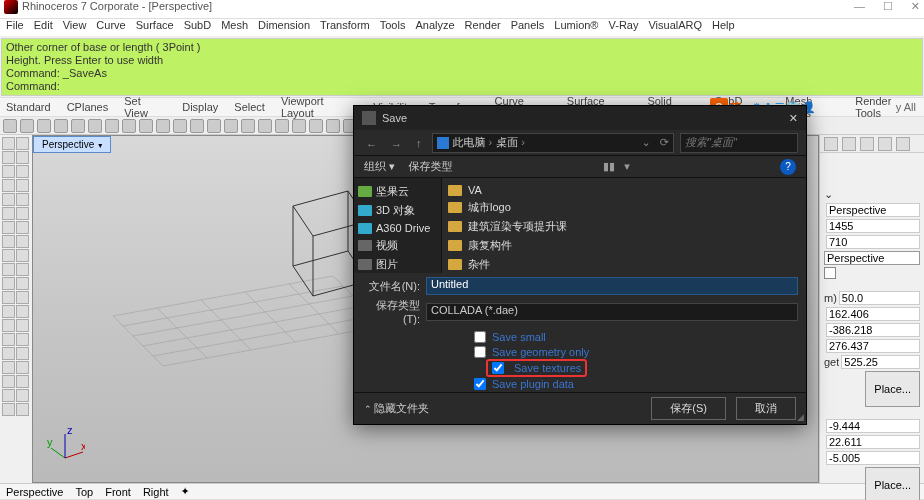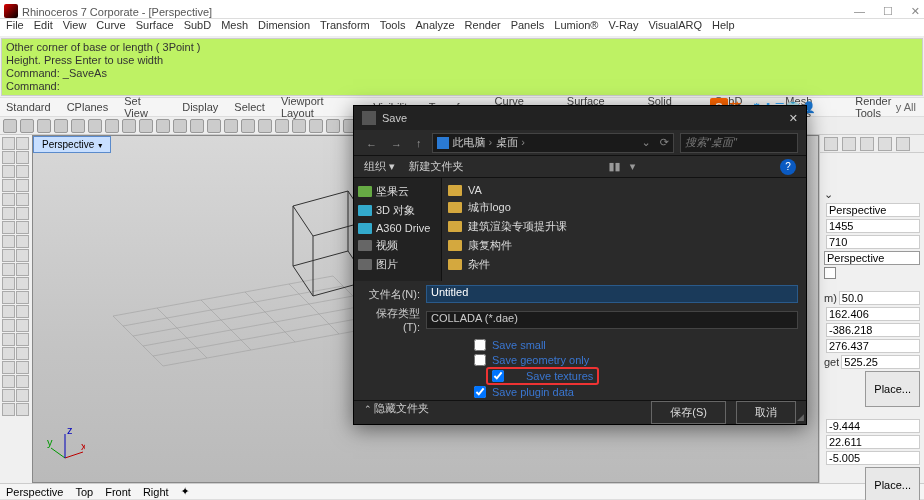--- a/index.html
+++ b/index.html
@@ -1,17 +1,17 @@
 <!DOCTYPE html>
 <html><head>
 <meta charset="utf-8">
 <style>
 *{box-sizing:border-box;margin:0;padding:0;font-family:"Microsoft YaHei",Tahoma,sans-serif;font-size:11px;user-select:none}
 body{background:#f0f0f0;width:924px;height:500px;overflow:hidden;position:relative}
-.titlebar{height:19px;background:#fff;display:flex;align-items:flex-end;padding:0 4px;border-bottom:1px solid #ddd}
+.titlebar{height:19px;background:#fff;display:flex;align-items:flex-start;padding:0 4px;border-bottom:1px solid #ddd}
 .titlebar .logo{width:14px;height:14px;background:linear-gradient(135deg,#d00,#000);border-radius:2px;margin-right:4px}
 .titlebar .title{color:#555;flex:1}
 .winbtns{display:flex;gap:18px;color:#888}
 .menubar{height:18px;background:#fff;display:flex;align-items:flex-start;padding:0 6px;gap:10px;color:#333;border-bottom:1px solid #eee}
 .menubar span{cursor:default}
 .cmdarea{background:#bef264;border:1px solid #ccc;margin:1px;padding:2px 4px;color:#333;line-height:13px}
 .cmdarea div{white-space:pre}
 .tabbar{height:20px;background:#f5f5f5;display:flex;align-items:center;padding:0 6px;gap:16px;border-top:1px solid #ddd;border-bottom:1px solid #ddd;position:relative}
 .tabbar span{color:#444;cursor:default}
 .tabbar .sogou{position:absolute;right:108px;display:flex;align-items:center;gap:2px}
@@ -61,21 +61,21 @@
 .dlg-files .f .fic{width:14px;height:11px;background:#d4a83e;border-radius:1px}
 .dlg-fields{padding:4px 8px;display:flex;flex-direction:column;gap:3px}
 .dlg-row{display:flex;align-items:center;gap:6px}
 .dlg-row .lbl{width:58px;text-align:right;color:#ccc}
 .dlg-row .inp{flex:1;background:#1a3a5a;border:1px solid #2a5a8a;height:18px;padding:0 4px;color:#fff}
 .dlg-row .sel{flex:1;background:#1a1a1a;border:1px solid #444;height:18px;padding:0 4px;color:#ccc}
 .dlg-opts{padding:2px 8px 2px 120px;display:flex;flex-direction:column;gap:3px}
 .dlg-opts label{display:flex;align-items:flex-end;gap:6px;color:#3a76d0}
 .dlg-opts input{width:12px;height:12px}
 .redbox{border:2px solid #e33;border-radius:3px;padding:1px 4px;margin:-2px -4px}
-.dlg-foot{height:24px;display:flex;padding:0 10px;gap:10px;border-top:1px solid #111}
+.dlg-foot{height:32px;display:flex;align-items:center;padding:0 10px;gap:10px;border-top:1px solid #111}
 .dlg-foot .hide{color:#ccc}
 .dlg-foot .hide::before{content:"⌃ ";font-size:9px}
 .dlg-foot .spacer{flex:1}
 .dlg-foot button{background:#2a2a2a;border:1px solid #666;color:#ddd;padding:3px 18px}
 .resize{position:absolute;right:2px;bottom:2px;color:#666;font-size:9px}
 </style>
 </head>
 <body>
 
 <div class="titlebar">
@@ -394,21 +394,21 @@
     <div class="loc">
       <span style="width:12px;height:12px;background:#2a7ad4;display:inline-block"></span>
       <span class="seg">此电脑</span>
       <span class="seg">桌面</span>
       <span style="margin-left:auto;color:#888">⌄ &nbsp; ⟳</span>
     </div>
     <div class="search">搜索"桌面"</div>
   </div>
   <div class="dlg-tools">
     <span>组织 ▾</span>
-    <span>新建文件夹</span>
+    <span>保存类型</span>
     <span style="margin-left:auto;color:#999">▮▮ &nbsp; ▾</span>
     <div class="help">?</div>
   </div>
   <div class="dlg-body">
     <div class="dlg-tree" id="dlg-tree">
         <div class="node">
           <div class="fic" style="background: rgb(102, 170, 68);"></div>
           <span>坚果云</span>
         </div>
         <div class="node">
@@ -464,21 +464,21 @@
   <div class="dlg-opts" id="dlg-opts">
       <label>
         <input type="checkbox" style="">
         <span>Save small</span>
       </label>
       <label>
         <input type="checkbox" style="">
         <span>Save geometry only</span>
       </label>
       <label>
-        <span class="redbox" style="display: inline-flex; align-items: center; gap: 22px; margin-left: 12px;">
+        <span class="redbox" style="display: inline-flex; align-items: center; gap: 10px; margin-left: 12px;">
           <input type="checkbox" checked="" style="">
           <span>Save textures</span>
         </span>
       </label>
       <label>
         <input type="checkbox" checked="" style="">
         <span>Save plugin data</span>
       </label>
     </div>
   <div class="dlg-foot">

